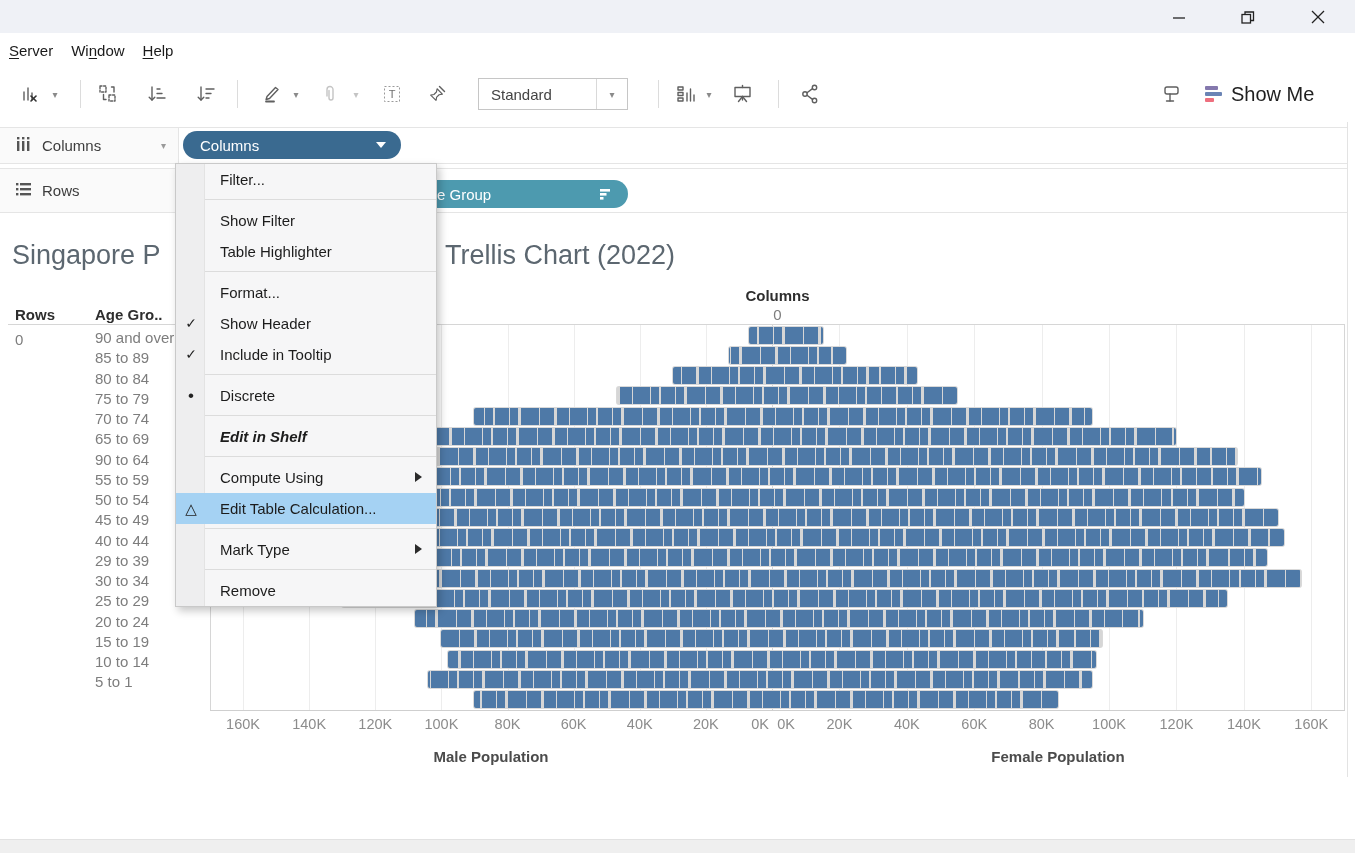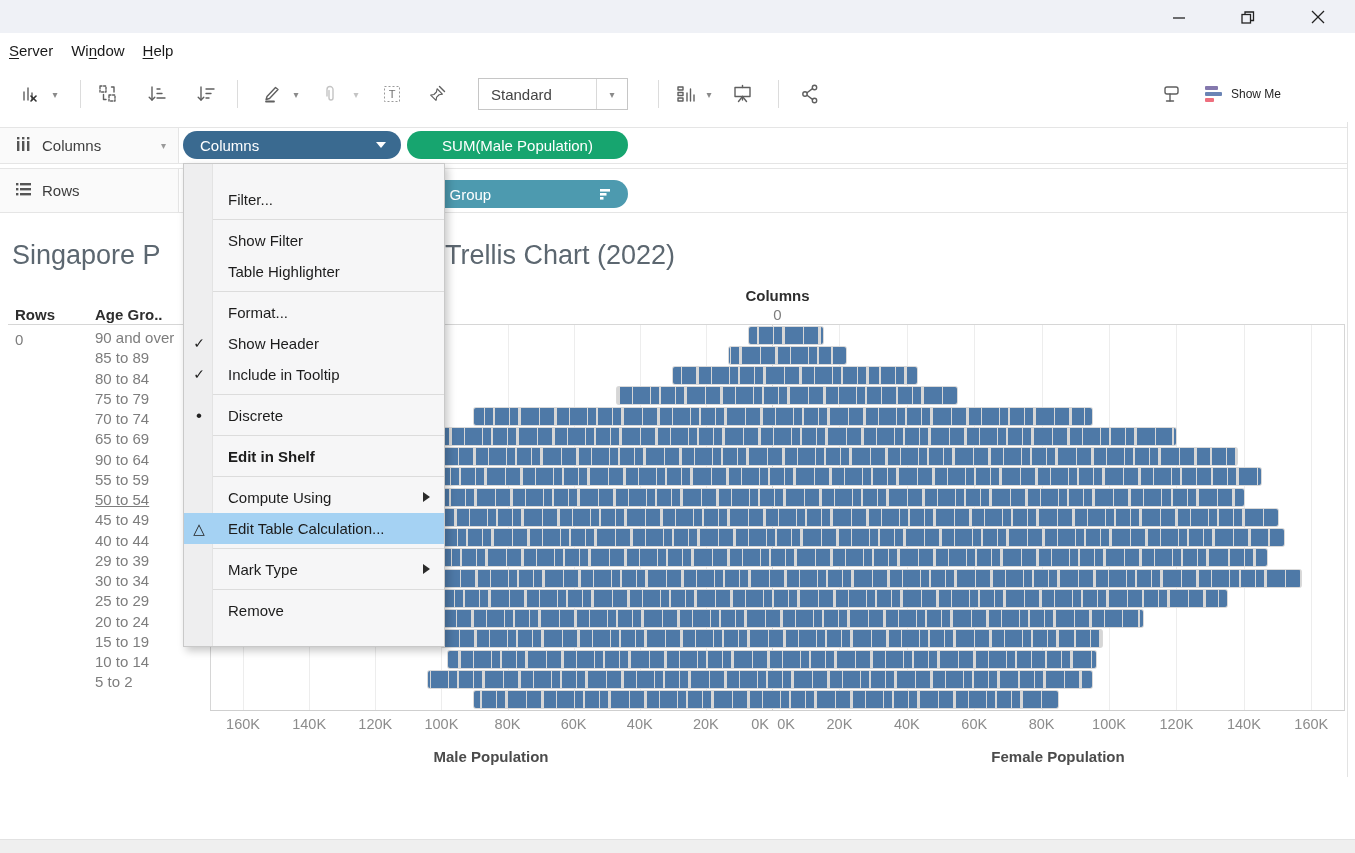--- a/index.html
+++ b/index.html
@@ -15,21 +15,21 @@
   
   #toolbar{left:0;top:68px;width:1355px;height:52px;background:#ffffff;}
   .tb-icon{top:10px;width:32px;height:32px;display:flex;align-items:center;justify-content:center;}
   .tb-sep{top:12px;width:1px;height:28px;background:#dcdcdc;}
   .caret{color:#8a8a8a;font-size:10px;}
   #standard-box{left:478px;top:10px;width:150px;height:32px;border:1px solid #c6c6c6;background:#fff;
      display:flex;align-items:center;box-sizing:border-box;}
   #standard-box .lbl{flex:1;padding-left:12px;font-size:15px;color:#444;}
   #standard-box .dd{width:30px;height:100%;border-left:1px solid #d9d9d9;display:flex;align-items:center;justify-content:center;}
   #showme{left:1205px;top:12px;height:28px;display:flex;align-items:center;gap:9px;}
-  #showme .txt{font-size:12px;color:#1f1f1f;}
+  #showme .txt{font-size:20px;color:#1f1f1f;}
   .mini-bars{display:flex;flex-direction:column;gap:2px;}
   .mini-bars div{height:4px;border-radius:1px;}
   
   .shelf-row{left:0;width:1347px;background:#ffffff;border-top:1px solid #e5e5e5;border-bottom:1px solid #e5e5e5;box-sizing:border-box;}
   #shelf-columns{top:127px;height:37px;}
   #shelf-rows{top:168px;height:45px;}
   .shelf-label{position:absolute;left:0;top:0;bottom:0;width:178px;background:#fafafa;border-right:1px solid #e5e5e5;
      display:flex;align-items:center;font-size:15px;color:#3d3d3d;}
   .shelf-label .glyph{margin:0 10px 0 16px;}
   .shelf-caret{position:absolute;right:12px;color:#9a9a9a;font-size:10px;}
@@ -52,26 +52,26 @@
        #4e79a7 0px 8px,#d6d6d6 8px 10px,#4e79a7 10px 24px,#d6d6d6 24px 25px,
        #4e79a7 25px 33px,#d6d6d6 33px 36px,#4e79a7 36px 54px,#d6d6d6 54px 55px,
        #4e79a7 55px 69px,#d6d6d6 69px 72px,#4e79a7 72px 84px,#d6d6d6 84px 85px,
        #4e79a7 85px 102px,#d6d6d6 102px 103px);}
   #tick-row{left:210px;top:716px;width:1135px;height:20px;}
   .tick-lbl{position:absolute;transform:translateX(-50%);font-size:14.5px;color:#8c8c8c;white-space:nowrap;}
   .axis-title{top:748px;font-size:15px;font-weight:600;color:#4b4b4b;transform:translateX(-50%);white-space:nowrap;}
   #footer-strip{left:0;top:839px;width:1355px;height:14px;background:#efefef;border-top:1px solid #e2e2e2;box-sizing:border-box;}
   #right-border{left:1347px;top:122px;width:1px;height:655px;background:#e3e3e3;}
   
-  #ctx-menu{left:183px;top:163px;width:262px;background:#f6f6f7;border:1px solid #c9c9c9;
-     box-shadow:3px 4px 8px rgba(0,0,0,.22);padding:20px 0;box-sizing:border-box;z-index:50;}
+  #ctx-menu{left:175px;top:163px;width:262px;background:#f6f6f7;border:1px solid #c9c9c9;
+     box-shadow:3px 4px 8px rgba(0,0,0,.22);padding:0 0;box-sizing:border-box;z-index:50;}
   #ctx-gutter{position:absolute;left:0;top:0;bottom:0;width:28px;background:#eeeeef;border-right:1px solid #e3e3e3;}
   .ctx-item{position:relative;height:31px;line-height:31px;font-size:15px;color:#1c1c1c;padding-left:44px;white-space:nowrap;}
   .ctx-item.hl{background:#a5d2f3;}
-  .ctx-item.bold{font-weight:bold;}
+  .ctx-item.bold{font-weight:bold;font-style:italic;}
   .ctx-gicon{position:absolute;left:3px;top:0;width:24px;height:31px;display:flex;align-items:center;justify-content:center;font-size:14px;color:#222;}
   .ctx-sub{position:absolute;right:14px;top:10px;width:0;height:0;border-top:5.5px solid transparent;border-bottom:5.5px solid transparent;border-left:7px solid #2b2b2b;}
   .ctx-sep{height:1px;background:#dcdcdc;margin:4px 0 5px 28px;}
   .sort-glyph div{height:3px;background:#41596b;margin-bottom:1px;border-radius:.5px;}
   svg.ic{stroke:#5f5f5f;fill:none;stroke-width:1.4;stroke-linecap:round;stroke-linejoin:round;}
   svg.ic.dis{stroke:#c4c4c4;}
 </style>
 </head>
 <body>
 
@@ -233,23 +233,20 @@
           <rect x="11" y="4" width="2.4" height="10"></rect>
         </svg>
     </span>
     <span>Columns</span>
     <span class="shelf-caret">▾</span>
   </div>
   <div class="pill" style="left: 183px; top: 3px; width: 218px; background: rgb(58, 106, 144);" id="pill-columns">
     <span class="ptxt">Columns</span>
     <span class="pill-caret"></span>
   </div>
-  <div class="pill" style="left: 407px; top: 3px; width: 221px; justify-content: center; background: rgb(23, 165, 111);" id="pill-male">
-    <span>SUM(Male Population)</span>
-  </div>
 </div>
 
 <div id="shelf-rows" class="shelf-row abs">
   <div class="shelf-label">
     <span class="glyph">
       <svg width="16" height="14" fill="#555">
           <rect x="0" y="1" width="2.4" height="2.4"></rect>
           <rect x="0" y="6" width="2.4" height="2.4"></rect>
           <rect x="0" y="11" width="2.4" height="2.4"></rect>
       <rect x="4" y="1" width="11" height="2.4"></rect>
@@ -286,30 +283,30 @@
 
 <div id="age-col" class="abs">
     <div class="age-lbl" style="top: 2px;">90 and over</div>
     <div class="age-lbl" style="top: 22.2632px;">85 to 89</div>
     <div class="age-lbl" style="top: 42.5263px;">80 to 84</div>
     <div class="age-lbl" style="top: 62.7895px;">75 to 79</div>
     <div class="age-lbl" style="top: 83.0526px;">70 to 74</div>
     <div class="age-lbl" style="top: 103.316px;">65 to 69</div>
     <div class="age-lbl" style="top: 123.579px;">90 to 64</div>
     <div class="age-lbl" style="top: 143.842px;">55 to 59</div>
-    <div class="age-lbl" style="top: 164.105px; text-decoration: underline;">50 to 54</div>
+    <div class="age-lbl" style="top: 164.105px;">50 to 54</div>
     <div class="age-lbl" style="top: 184.368px;">45 to 49</div>
     <div class="age-lbl" style="top: 204.632px;">40 to 44</div>
     <div class="age-lbl" style="top: 224.895px;">29 to 39</div>
     <div class="age-lbl" style="top: 245.158px;">30 to 34</div>
     <div class="age-lbl" style="top: 265.421px;">25 to 29</div>
     <div class="age-lbl" style="top: 285.684px;">20 to 24</div>
     <div class="age-lbl" style="top: 305.947px;">15 to 19</div>
     <div class="age-lbl" style="top: 326.211px;">10 to 14</div>
-    <div class="age-lbl" style="top: 346.474px;">5 to 2</div>
+    <div class="age-lbl" style="top: 346.474px;">5 to 1</div>
     <div class="age-lbl" style="top: 388px;">0 to 4</div>
   </div>
 
 <div id="chart-region" class="abs">
     <div class="gridline" style="left: 495.882px;"></div>
     <div class="gridline" style="left: 629.412px;"></div>
     <div class="gridline" style="left: 429.765px;"></div>
     <div class="gridline" style="left: 696.824px;"></div>
     <div class="gridline" style="left: 363.647px;"></div>
     <div class="gridline" style="left: 764.235px;"></div>

